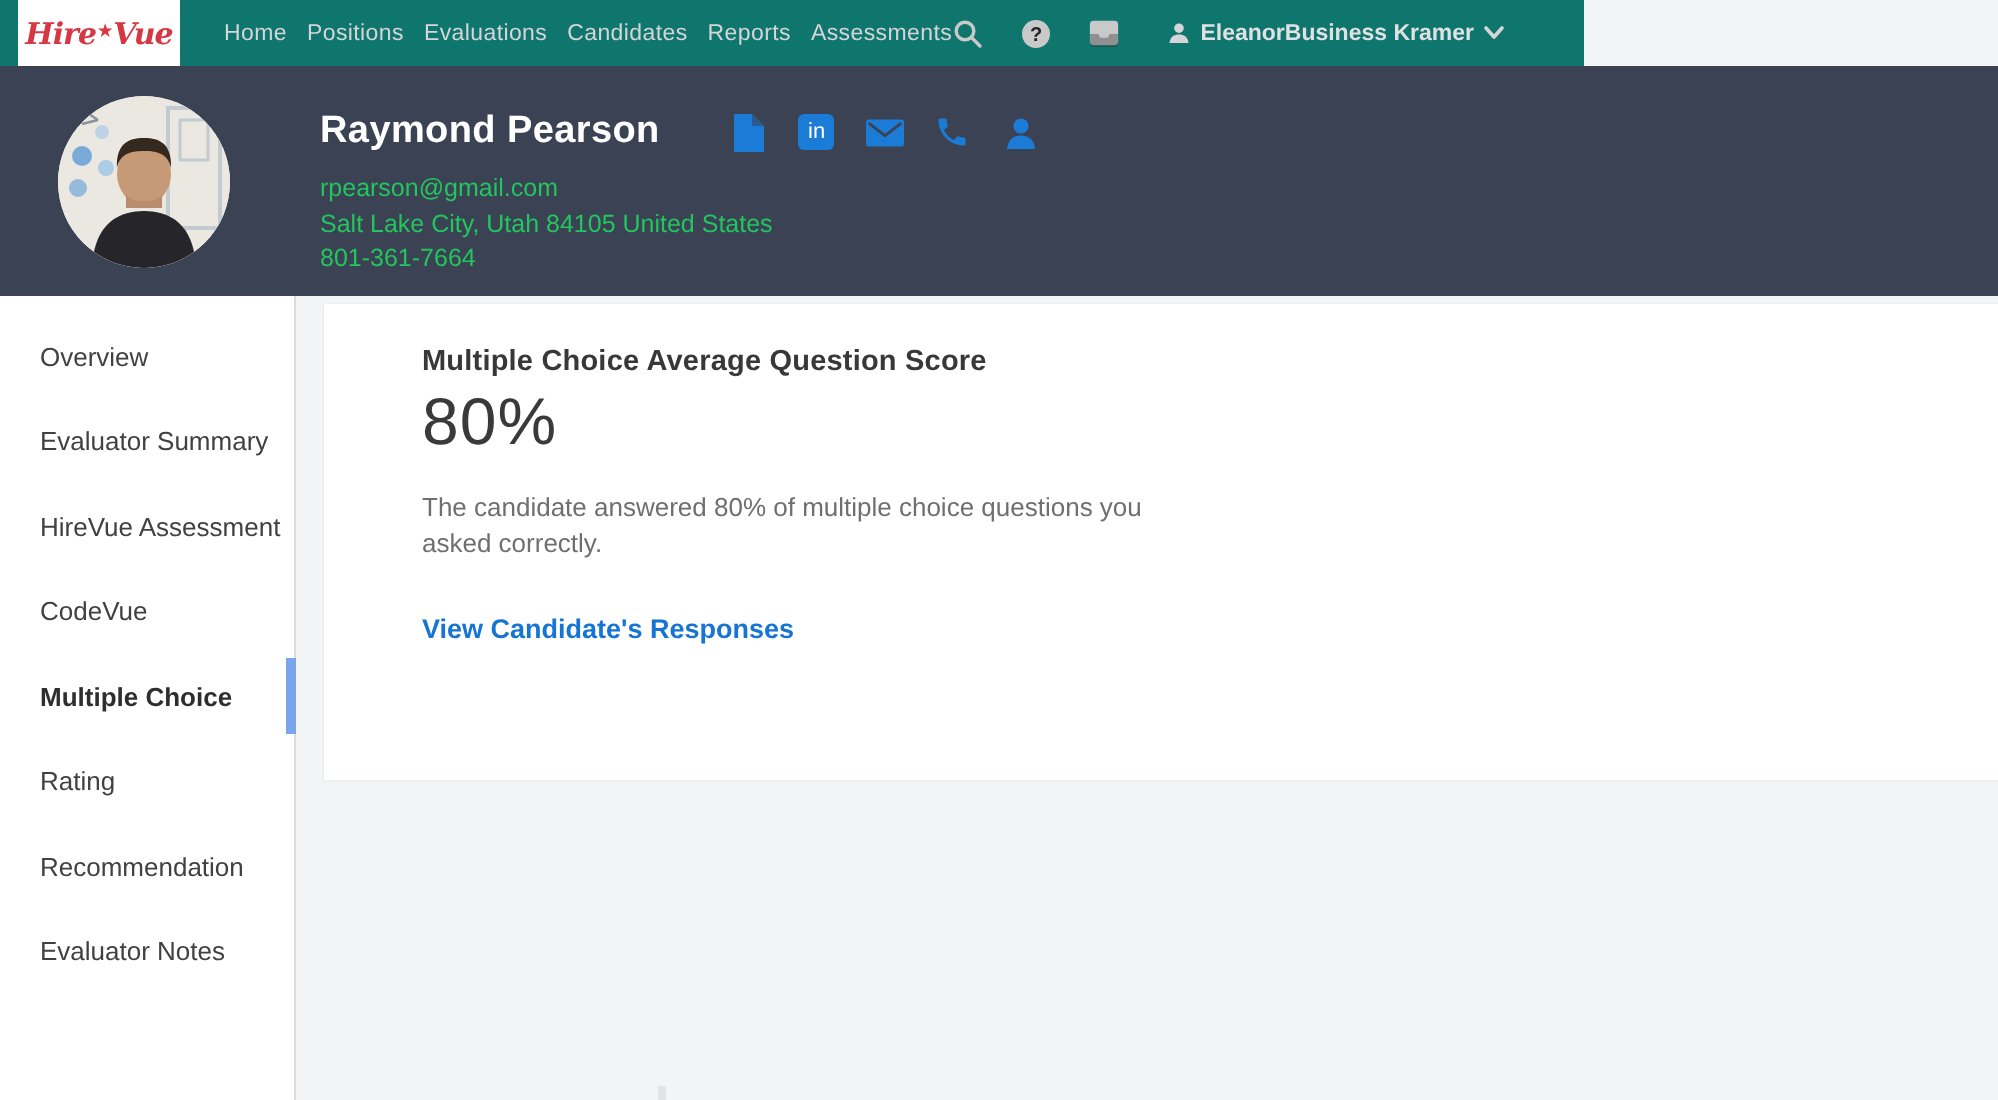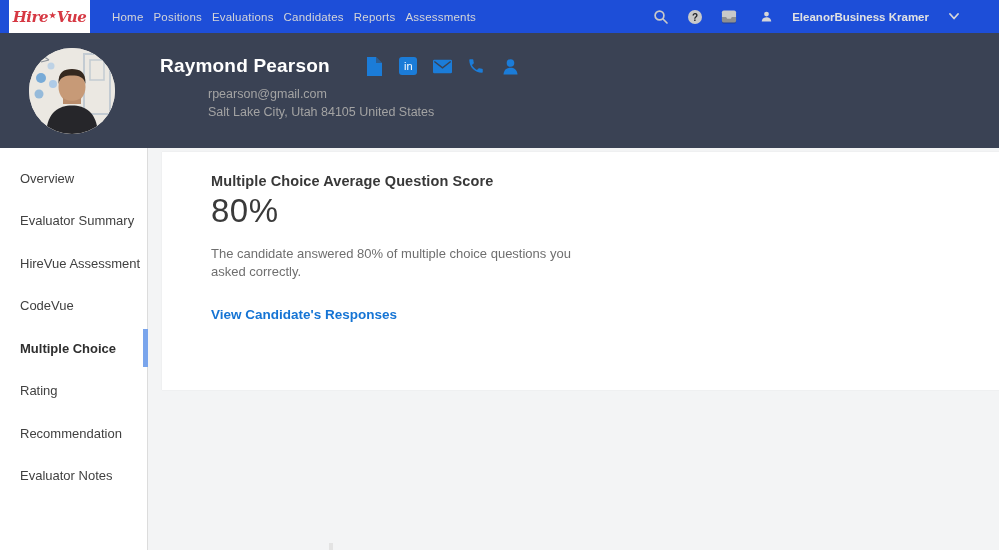--- a/index.html
+++ b/index.html
@@ -5,22 +5,22 @@
   * { margin: 0; padding: 0; box-sizing: border-box; }
   html, body { width: 999px; height: 550px; overflow: hidden; }
   body {
     font-family: "Liberation Sans", sans-serif;
     background: #f3f4f5;
     position: relative;
   }
 
   
   .topnav {
-    position: absolute; left: 0; top: 0; width: 999px; height: 33px;
-    background: #1d4ed8;
+    position: absolute; left: 0; top: 0; width: 792px; height: 33px;
+    background: #0f766e;
     display: flex; align-items: center;
     z-index: 5;
   }
   .logo-box {
     position: absolute; left: 9px; top: 0; width: 81px; height: 33px;
     background: #ffffff;
     display: flex; align-items: center; justify-content: center;
     cursor: pointer;
   }
   .logo-text {
@@ -37,21 +37,21 @@
   .nav-item {
     color: #d4d5d8; font-size: 11.5px; letter-spacing: 0.2px;
     cursor: pointer; text-decoration: none; white-space: nowrap;
   }
   .nav-right {
     position: absolute; right: 0; top: 0; height: 33px;
     display: flex; align-items: center; gap: 18px;
     padding-right: 40px;
   }
   .nav-icon { width: 16px; height: 16px; display: flex; align-items: center; justify-content: center; cursor: pointer; }
-  .nav-user { display: flex; align-items: center; gap: 20px; cursor: pointer; margin-left: 6px; }
+  .nav-user { display: flex; align-items: center; gap: 5px; cursor: pointer; margin-left: 6px; }
   .nav-user-name { color: #e0e1e3; font-size: 11.5px; font-weight: bold; white-space: nowrap; }
 
   
   .profile-header {
     position: absolute; left: 0; top: 33px; width: 999px; height: 115px;
     background: #3a4254;
   }
   .avatar {
     position: absolute; left: 29px; top: 15px;
     width: 86px; height: 86px; border-radius: 50%;
@@ -60,21 +60,21 @@
   .profile-info { position: absolute; left: 160px; top: 22px; }
   .profile-name-row { display: flex; align-items: center; gap: 15px; }
   .profile-name { color: #ffffff; font-size: 19px; font-weight: bold; letter-spacing: 0.2px; margin-right: 20px; }
   .contact-icon { width: 19px; height: 19px; display: flex; align-items: center; justify-content: center; cursor: pointer; }
   .linkedin-badge {
     width: 18px; height: 18px; border-radius: 3px; background: #1b7cd8;
     color: #ffffff; font-size: 11px; font-weight: normal;
     display: flex; align-items: center; justify-content: center;
     font-family: "Liberation Sans", sans-serif;
   }
-  .profile-contact { margin-top: 9px; color: #a3a3a3; font-size: 12.5px; line-height: 17.5px; margin-left: 48px; }
+  .profile-contact { margin-top: 9px; color: #22c55e; font-size: 12.5px; line-height: 17.5px; }
 
   
   .sidebar {
     position: absolute; left: 0; top: 148px; width: 148px; height: 428px;
     background: #ffffff; border-right: 1px solid #dcdcdc;
     padding-top: 9px;
   }
   .sidebar-item {
     position: relative; height: 42.5px;
     display: flex; align-items: center;
@@ -210,20 +210,21 @@
       <span class="contact-icon">
         <svg width="17" height="17" viewBox="0 0 17 17">
             <circle cx="8.5" cy="5" r="3.8" fill="#1b7cd8"></circle>
             <path d="M1.5 16.5 C2 11.5 5 9.8 8.5 9.8 C12 9.8 15 11.5 15.5 16.5 Z" fill="#1b7cd8"></path>
           </svg>
       </span>
     </div>
     <div class="profile-contact">
       <div>rpearson@gmail.com</div>
       <div>Salt Lake City, Utah 84105 United States</div>
+      <div>801-361-7664</div>
     </div>
   </div>
 </div>
 
 <div class="sidebar">
   <div class="sidebar-item">
       <span>Overview</span>
     </div>
   <div class="sidebar-item">
       <span>Evaluator Summary</span>

